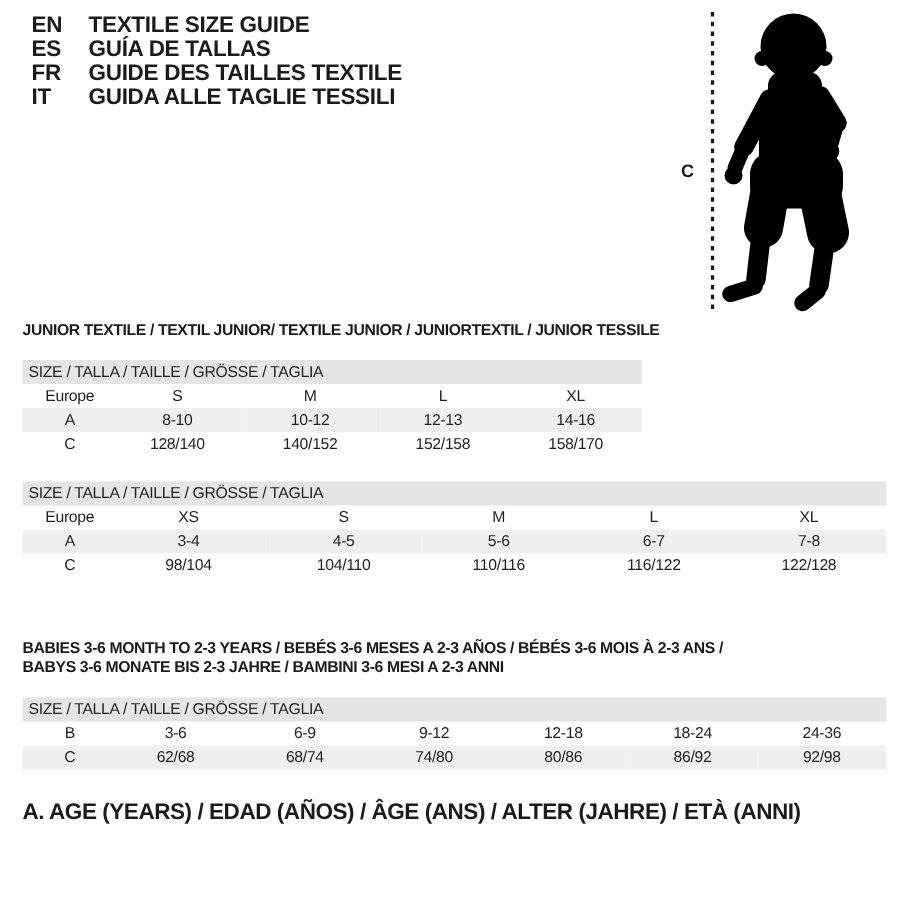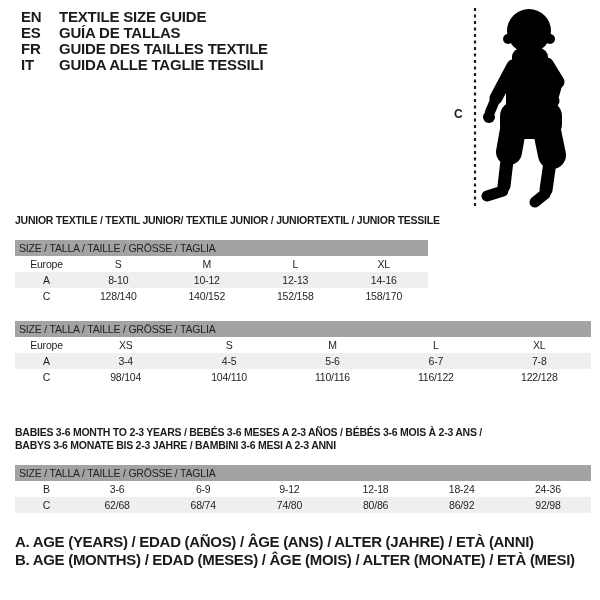--- a/index.html
+++ b/index.html
@@ -20,21 +20,21 @@
     position:absolute;left:454px;top:107px;font-size:12px;font-weight:700;
   }
   
   .tblock{position:absolute;left:15px;}
   #t1{top:214px;width:413px;}
   #t2{top:321px;width:576px;}
   #t3{top:426px;width:576px;}
   .t-titles{margin-bottom:13px;}
   .t-title{font-size:10.5px;font-weight:700;letter-spacing:-0.25px;line-height:13px;white-space:nowrap;}
   .band{
-    height:16px;line-height:16px;background:#a3a3a3;color:#222222;
+    height:16px;line-height:16px;background:#e5e5e5;color:#222222;
     font-size:10.5px;letter-spacing:-0.2px;padding-left:4px;box-sizing:border-box;
   }
   table.size-table{width:100%;border-collapse:collapse;table-layout:fixed;}
   table.size-table td{
     height:16px;padding:0;font-size:10.5px;letter-spacing:-0.2px;
     text-align:center;vertical-align:middle;color:#1f1f1f;
   }
   table.size-table td.rlabel{text-align:center;padding-left:4px;width:55px;}
   tr.shaded td{background:#efefef;}
   
@@ -179,14 +179,13 @@
       <td>80/86</td>
       <td>86/92</td>
       <td>92/98</td>
     </tr>
   </tbody>
     </table>
 </div>
 
 <div class="notes">
   <div class="note-line">A. AGE (YEARS) / EDAD (AÑOS) / ÂGE (ANS) / ALTER (JAHRE) / ETÀ (ANNI)</div>
-  <div class="note-line">B. AGE (MONTHS) / EDAD (MESES) / ÂGE (MOIS) / ALTER (MONATE) / ETÀ (MESI)</div>
 </div>
 
 </body></html>

